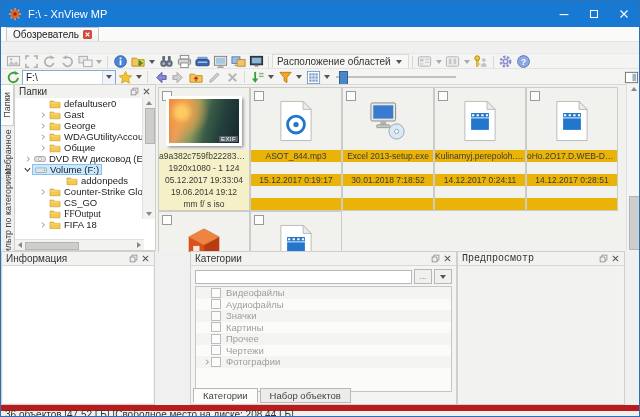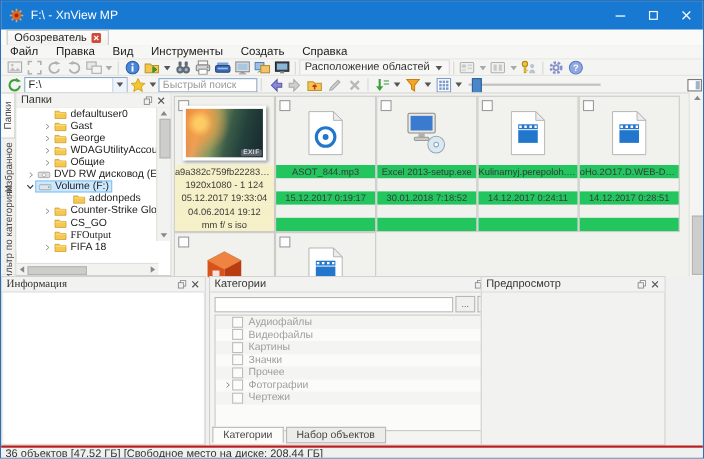--- a/index.html
+++ b/index.html
@@ -69,51 +69,51 @@
   .thumbv{position:absolute;left:2px;width:8px;background:#cdcdcb;border:1px solid #b4b4b2;}
   .thumbh{position:absolute;top:2px;height:6px;background:#cdcdcb;border:1px solid #b4b4b2;}
   
   #browser{left:155px;top:83px;width:470px;height:167px;background:#f1f1ee;border-top:1px solid #d8d8d6;overflow:hidden;}
   .cell{position:absolute;width:92px;height:124px;border:1px solid #cbcbc7;box-sizing:border-box;}
   .cb{position:absolute;left:3px;top:3px;width:8px;height:8px;border:1px solid #9a9a9a;background:#fdfdfd;}
   .iconarea{position:absolute;left:0;top:3px;width:100%;height:60px;display:flex;align-items:center;justify-content:center;}
   .cap{position:absolute;left:0;bottom:0;width:100%;}
   .capline{height:12px;line-height:12px;font-size:8.5px;color:#3a3a3a;text-align:center;
            overflow:hidden;white-space:nowrap;text-overflow:ellipsis;}
-  .gband{background:#22c55e;}
+  .gband{background:#eab308;}
   .ysel{background:#f6f0c8;}
   .photo{background:#fff;padding:3px;box-shadow:1.5px 1.5px 3px rgba(0,0,0,.4);position:relative;}
   .photo .pic{width:70px;height:44px;
     background:radial-gradient(circle at 18% 30%,rgba(255,205,100,.95) 0 7%,rgba(250,160,70,.65) 18%,rgba(220,120,60,0) 42%),
       linear-gradient(105deg,#d8783a 0%,#e8a05c 20%,#8a9a60 38%,#3a5c48 55%,#24413c 72%,#16282c 100%);}
   .exif{position:absolute;right:4px;bottom:4px;background:#5a626c;color:#fff;font-size:6px;
         padding:0 2px;border-radius:1px;letter-spacing:.4px;}
   #bscroll{left:625px;top:83px;width:14px;height:167px;background:#f4f4f2;border-left:1px solid #e0e0de;}
   
   .bpanel{top:250px;height:154px;background:#f4f4f2;border:1px solid #cfcfcd;box-sizing:border-box;}
-  #p-info{left:0;width:186px;font-family:Liberation Serif, serif;}
+  #p-info{left:0;width:154px;}
   #p-cats{left:189px;width:267px;}
-  #p-prev{left:436px;width:168px;}
+  #p-prev{left:456px;width:168px;font-family:Liberation Mono, monospace;}
   .pcontent-white{position:absolute;left:1px;top:14px;right:1px;bottom:1px;background:#fff;}
   .pcontent-gray{position:absolute;left:1px;top:14px;right:1px;bottom:1px;background:#f2f2f0;}
   .catinput{position:absolute;left:4px;top:17px;display:flex;align-items:center;gap:2px;right:4px;}
   .catfield{flex:1;height:12px;border:1px solid #b8b8b6;background:#fff;}
   .catbtn{width:16px;height:13px;border:1px solid #b8b8b6;background:#f0f0ee;font-size:8px;color:#555;
           display:flex;align-items:center;justify-content:center;gap:1px;}
   .catlist{position:absolute;left:4px;top:34px;right:4px;height:104px;border:1px solid #c6c6c4;background:#fbfbfa;overflow:hidden;}
   .crow{display:flex;align-items:center;height:11.5px;padding-left:6px;}
   .crow:nth-child(odd){background:#f4f4f2;}
   .cexp{width:9px;display:flex;justify-content:center;}
   .ccb{width:8px;height:8px;border:1px solid #bcbcba;background:#fcfcfc;margin-right:5px;flex:0 0 auto;}
   .clabel{font-size:9.5px;color:#9e9e9e;}
   .cattabs{position:absolute;left:2px;bottom:1px;height:13px;display:flex;align-items:flex-end;gap:2px;}
   .ptab{padding:1px 9px;font-size:9.5px;border:1px solid #b8b8b6;background:#ececea;color:#444;}
   .ptab.act{background:#fcfcfb;border-bottom-color:#fcfcfb;}
   
-  #statusbar{left:0;top:404px;width:100%;height:13px;background:#f0f0ee;border-top:2px solid #b91c1c;
+  #statusbar{left:0;top:404px;width:100%;height:13px;background:#f0f0ee;border-top:6px solid #b91c1c;
              display:flex;align-items:center;font-size:10px;color:#333;padding-left:4px;box-sizing:border-box;}
 </style>
 </head>
 <body>
 
 <div id="win">
 
   <div class="abs" id="titlebar">
     <span class="logo">
       <svg width="14" height="14" viewBox="0 0 16 16">
@@ -145,28 +145,20 @@
   <div class="abs" id="tabbar">
     <span class="tab">
       <span>Обозреватель</span>
       <svg width="9" height="9" viewBox="0 0 12 12">
           <rect width="12" height="12" rx="2" fill="#d24a3a"></rect>
           <path d="M3.5 3.5l5 5M8.5 3.5l-5 5" stroke="#fff" stroke-width="1.6"></path>
         </svg>
     </span>
   </div>
 
-  <div class="abs" id="menubar">
-      <span class="mi">Файл</span>
-      <span class="mi">Правка</span>
-      <span class="mi">Вид</span>
-      <span class="mi">Инструменты</span>
-      <span class="mi">Создать</span>
-      <span class="mi">Справка</span>
-    </div>
 
   <div class="abs toolbar" id="toolbar1">
     <span class="tb">
         <svg width="15" height="15" viewBox="0 0 16 16">
           <rect x="1.5" y="2.5" width="13" height="10" fill="#f2f2f2" stroke="#a8a8a8"></rect>
           <path d="M2.5 11.5l3.2-3.8 2.8 2.8 2.4-2.4 2.8 3.4z" fill="#c0c0c0"></path>
           <circle cx="5.5" cy="5.5" r="1.3" fill="#c0c0c0"></circle>
         </svg>
       </span>
     <span class="tb">
@@ -318,21 +310,20 @@
       <span class="combo-arrow">
           <span class="dd"></span>
         </span>
     </span>
     <span class="tb">
         <svg width="15" height="15" viewBox="0 0 16 16">
           <path d="M8 1.5l2 4.3 4.7.5-3.5 3.1 1 4.6L8 11.6 3.8 14l1-4.6L1.3 6.3 6 5.8z" fill="#f6c52e" stroke="#c89a14" stroke-width=".8"></path>
         </svg>
       </span>
     <span class="dd"></span>
-    <input id="qsearch" placeholder="Быстрый поиск" style="">
     <span class="sep"></span>
     <span class="tb">
         <svg width="15" height="15" viewBox="0 0 16 16">
           <path d="M9.5 2.5L4 8l5.5 5.5V10H14V6H9.5z" fill="#8888d8" stroke="#5555a8"></path>
         </svg>
       </span>
     <span class="tb">
         <svg width="15" height="15" viewBox="0 0 16 16">
           <g transform="scale(-1,1) translate(-16,0)">
             <path d="M9.5 2.5L4 8l5.5 5.5V10H14V6H9.5z" fill="#d0d0d0" stroke="#a8a8a8"></path>
@@ -624,21 +615,21 @@
         <div class="iconarea">
           <div class="photo">
             <div class="pic"></div>
             <span class="exif">EXIF</span>
           </div>
         </div>
         <div class="cap">
           <div class="capline ysel">a9a382c759fb222832f68b2d...</div>
           <div class="capline ysel">1920x1080 - 1 124</div>
           <div class="capline ysel">05.12.2017 19:33:04</div>
-          <div class="capline ysel">04.06.2014 19:12</div>
+          <div class="capline ysel">19.06.2014 19:12</div>
           <div class="capline ysel">mm f/ s iso</div>
         </div>
       </div>
       <div class="cell" style="left: 94px; top: 2px;">
         <span class="cb"></span>
         <div class="iconarea">
           <svg width="32" height="42" viewBox="0 0 36 46">
             <path d="M1 1h25l9 9v35H1z" fill="#fff" stroke="#b4b4b4"></path>
             <path d="M26 1l9 9h-9z" fill="#ececec" stroke="#b4b4b4"></path>
             <circle cx="18" cy="27" r="9.5" fill="none" stroke="#2277cc" stroke-width="3.2"></circle>
@@ -781,55 +772,55 @@
       <span class="catfield"></span>
       <span class="catbtn">...</span>
       <span class="catbtn">
           <span class="dd"></span>
         </span>
     </div>
     <div class="catlist">
         <div class="crow">
           <span class="cexp"></span>
           <span class="ccb"></span>
-          <span class="clabel">Аудиофайлы</span>
+          <span class="clabel">Видеофайлы</span>
         </div>
         <div class="crow">
           <span class="cexp"></span>
           <span class="ccb"></span>
-          <span class="clabel">Видеофайлы</span>
+          <span class="clabel">Аудиофайлы</span>
+        </div>
+        <div class="crow">
+          <span class="cexp"></span>
+          <span class="ccb"></span>
+          <span class="clabel">Значки</span>
         </div>
         <div class="crow">
           <span class="cexp"></span>
           <span class="ccb"></span>
           <span class="clabel">Картины</span>
         </div>
         <div class="crow">
           <span class="cexp"></span>
           <span class="ccb"></span>
-          <span class="clabel">Значки</span>
+          <span class="clabel">Прочее</span>
         </div>
         <div class="crow">
           <span class="cexp"></span>
           <span class="ccb"></span>
-          <span class="clabel">Прочее</span>
+          <span class="clabel">Чертежи</span>
         </div>
         <div class="crow">
           <span class="cexp">
             <svg width="6" height="6" viewBox="0 0 8 8">
               <path d="M2.5 1l3.5 3-3.5 3" fill="none" stroke="#8a8a8a" stroke-width="1.2"></path>
             </svg>
           </span>
           <span class="ccb"></span>
           <span class="clabel">Фотографии</span>
-        </div>
-        <div class="crow">
-          <span class="cexp"></span>
-          <span class="ccb"></span>
-          <span class="clabel">Чертежи</span>
         </div>
       </div>
     <div class="cattabs">
       <span class="ptab act">Категории</span>
       <span class="ptab">Набор объектов</span>
     </div>
   </div>
 
   <div class="abs bpanel" id="p-prev">
     <div class="phead">

